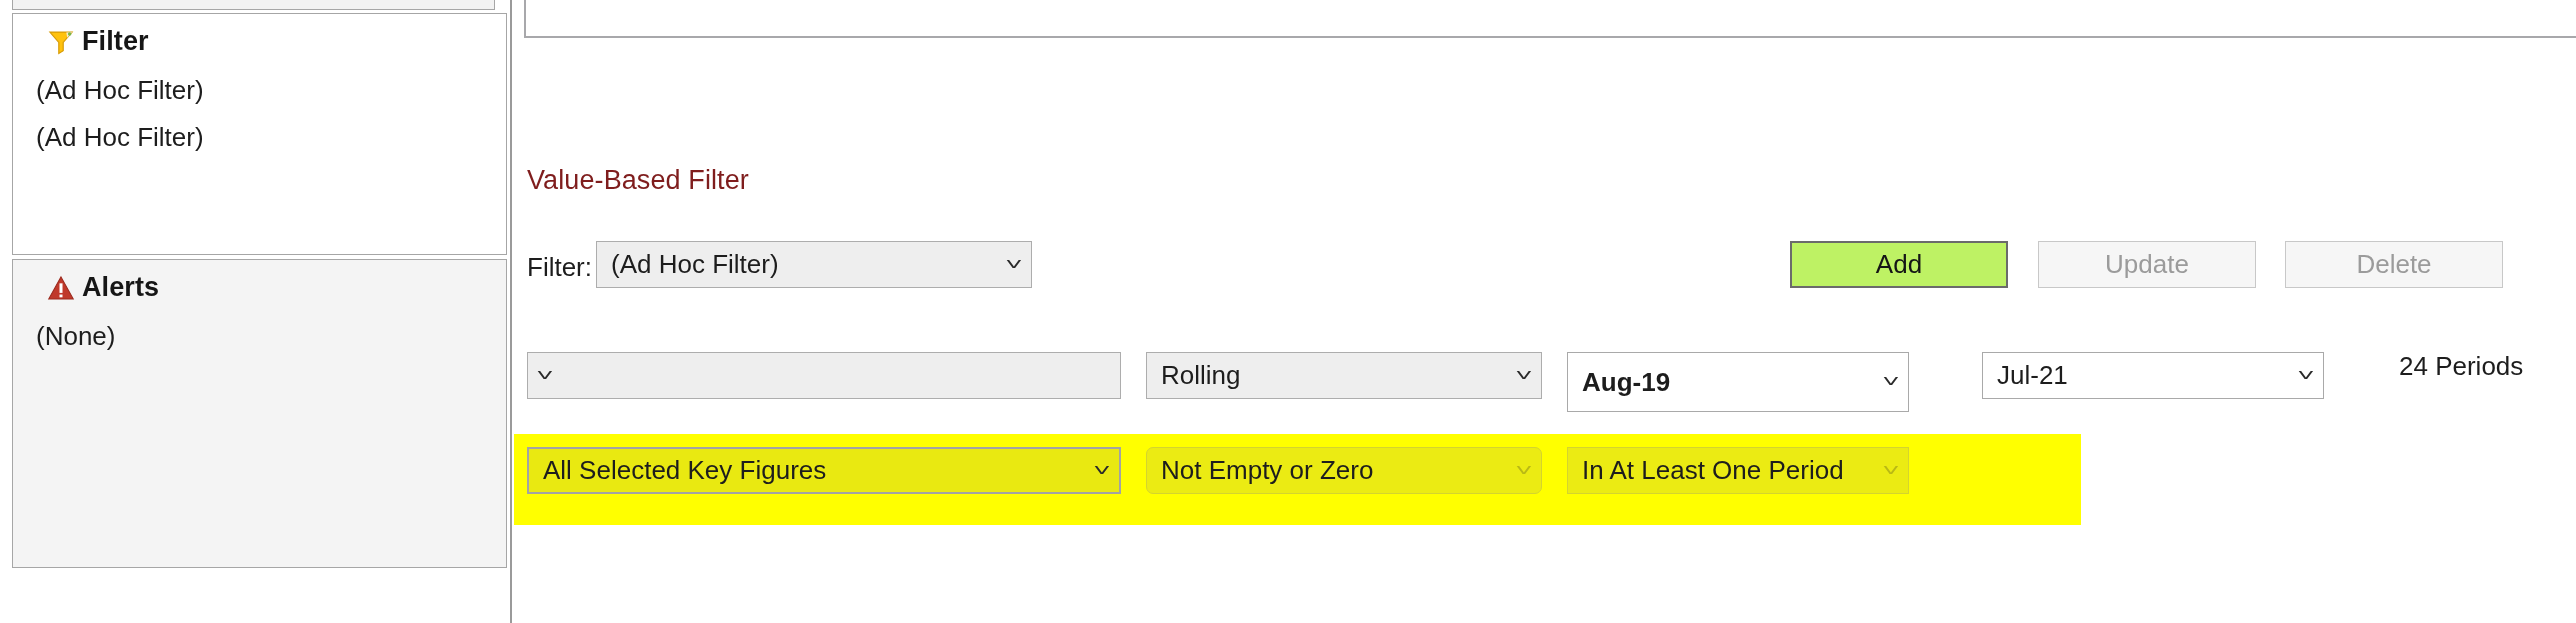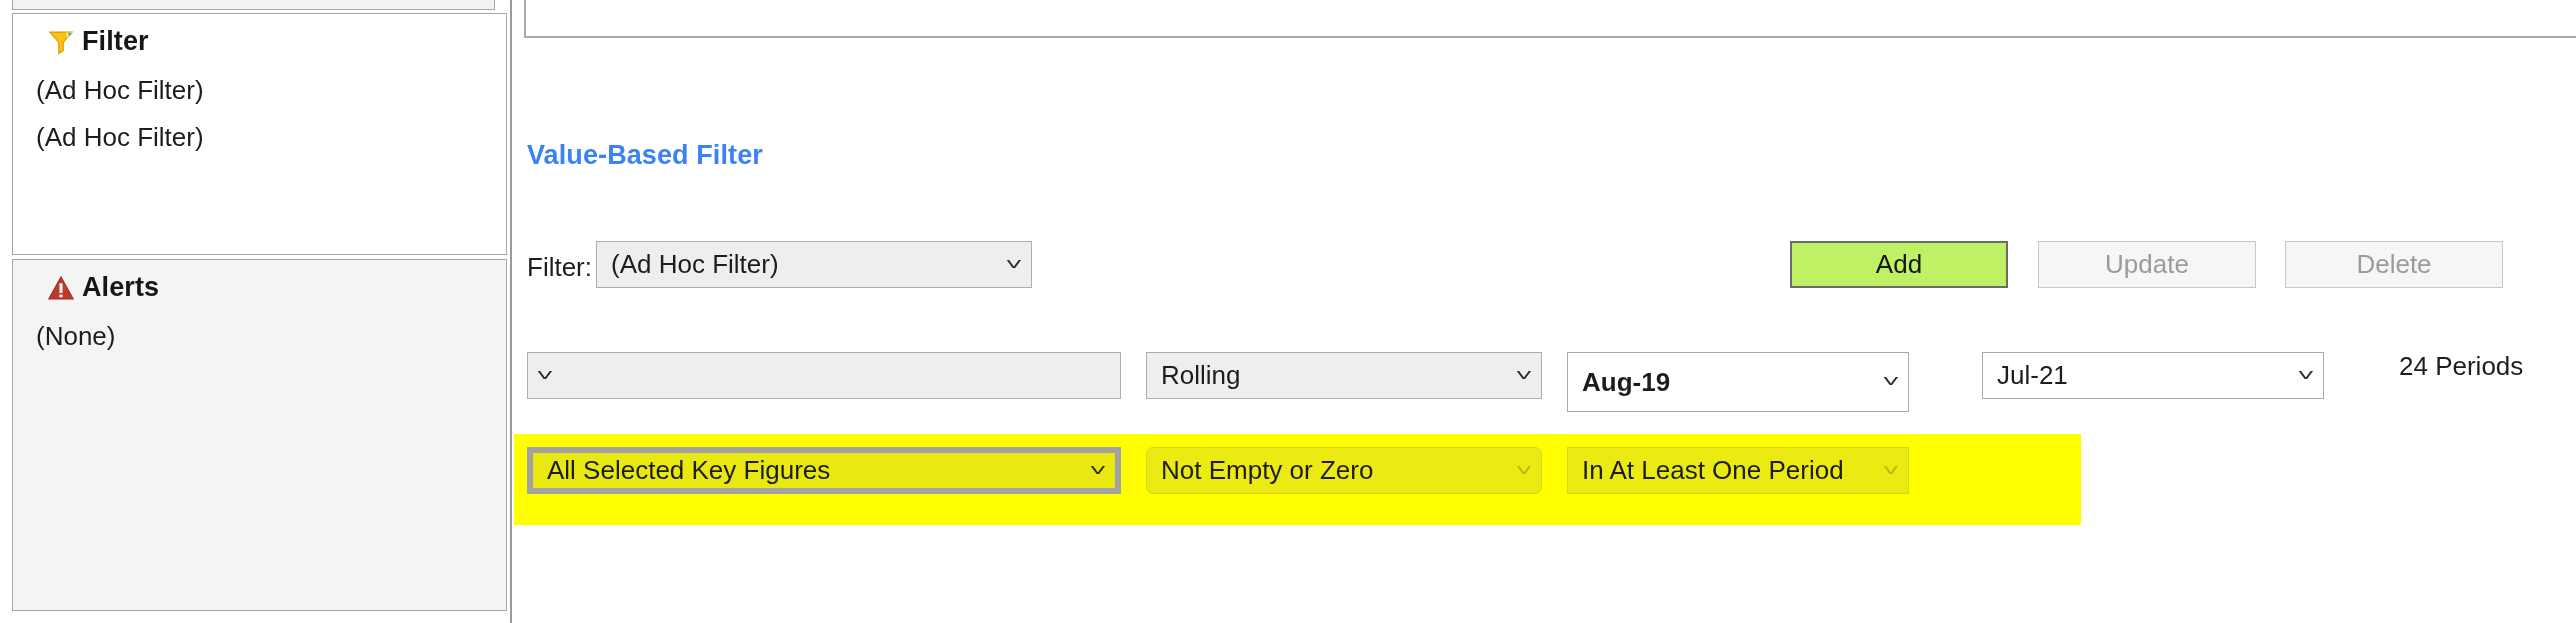--- a/index.html
+++ b/index.html
@@ -60,21 +60,21 @@
     left: 12px;
     top: 13px;
     width: 495px;
     height: 242px;
     background: #ffffff;
   }
   .panel-alerts {
     left: 12px;
     top: 259px;
     width: 495px;
-    height: 352px;
+    height: 309px;
     background: #f4f4f4;
   }
 
   .panel-header {
     position: absolute;
     left: 34px;
     top: 12px;
     display: flex;
     align-items: center;
     gap: 7px;
@@ -120,24 +120,24 @@
     width: 2180px;
     height: 216px;
     background: #ffffff;
     border: 2px solid #a8a8ab;
     box-sizing: border-box;
   }
 
   #section-title {
     position: absolute;
     left: 15px;
-    top: 140px;
+    top: 165px;
     font-size: 27px;
-    font-weight: bold;
-    color: #3b82f6;
+    font-weight: normal;
+    color: #7f1d1d;
     letter-spacing: 0.1px;
   }
 
   .field-label {
     position: absolute;
     font-size: 26px;
     color: #1d1d1d;
     white-space: nowrap;
   }
   #filter-label {
@@ -174,21 +174,21 @@
     text-align: center;
     font-size: 22px;
     line-height: 1;
     color: #2a2a2a;
     transform: scaleX(1.35) scaleY(0.72);
   }
   .combo.white { background: #ffffff; border-color: #a9a9a9; }
   .combo.bold .combo-text { font-weight: bold; }
   .combo.yellow {
     background: #e9e911;
-    border: 6px solid #a3a3a3;
+    border: 2px solid #a3a3a3;
   }
   .combo.yellow-muted {
     background: #ebeb13;
     border: 1px solid #d4d42f;
   }
   .combo.yellow-muted .chevron { color: #b9b915; }
 
   #combo-filter { left: 84px;  top: 241px; width: 436px; height: 47px; }
   #combo-month  { left: 15px;  top: 352px; width: 594px; height: 47px; }
   #combo-rolling{ left: 634px; top: 352px; width: 396px; height: 47px; }

